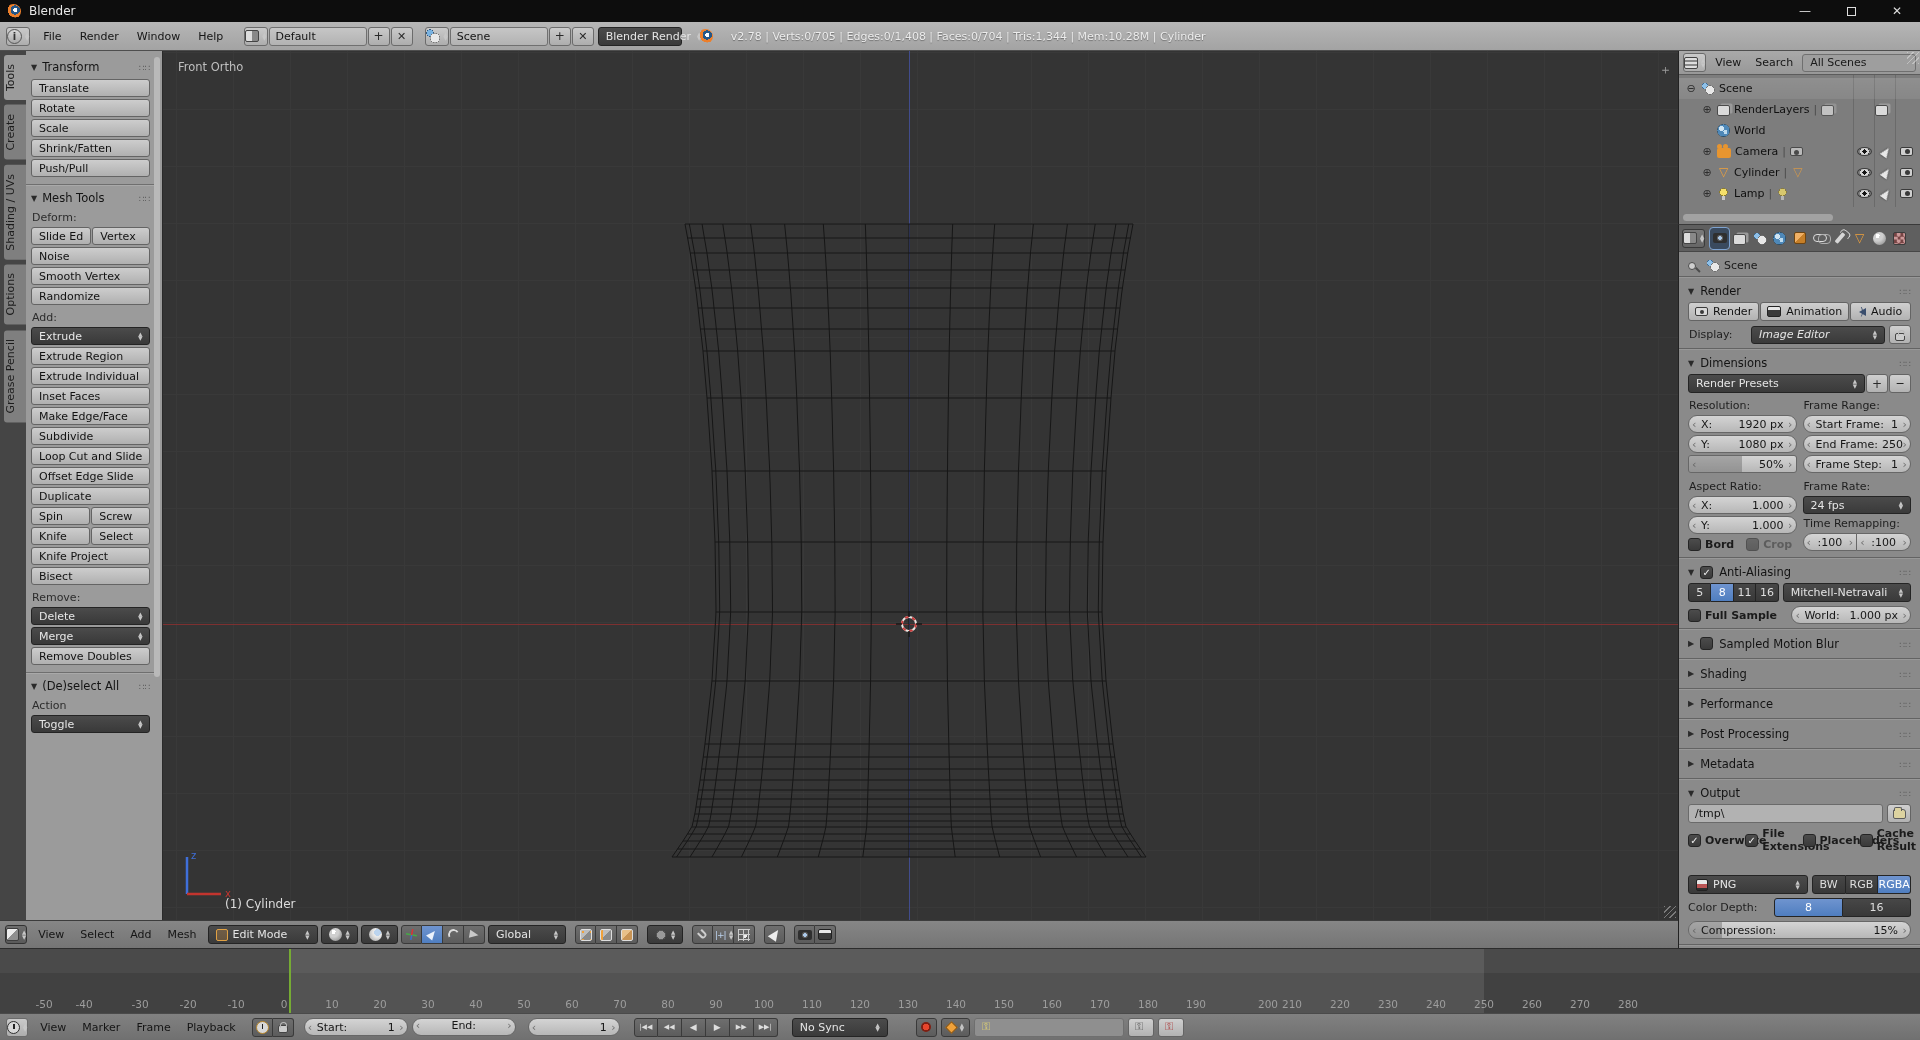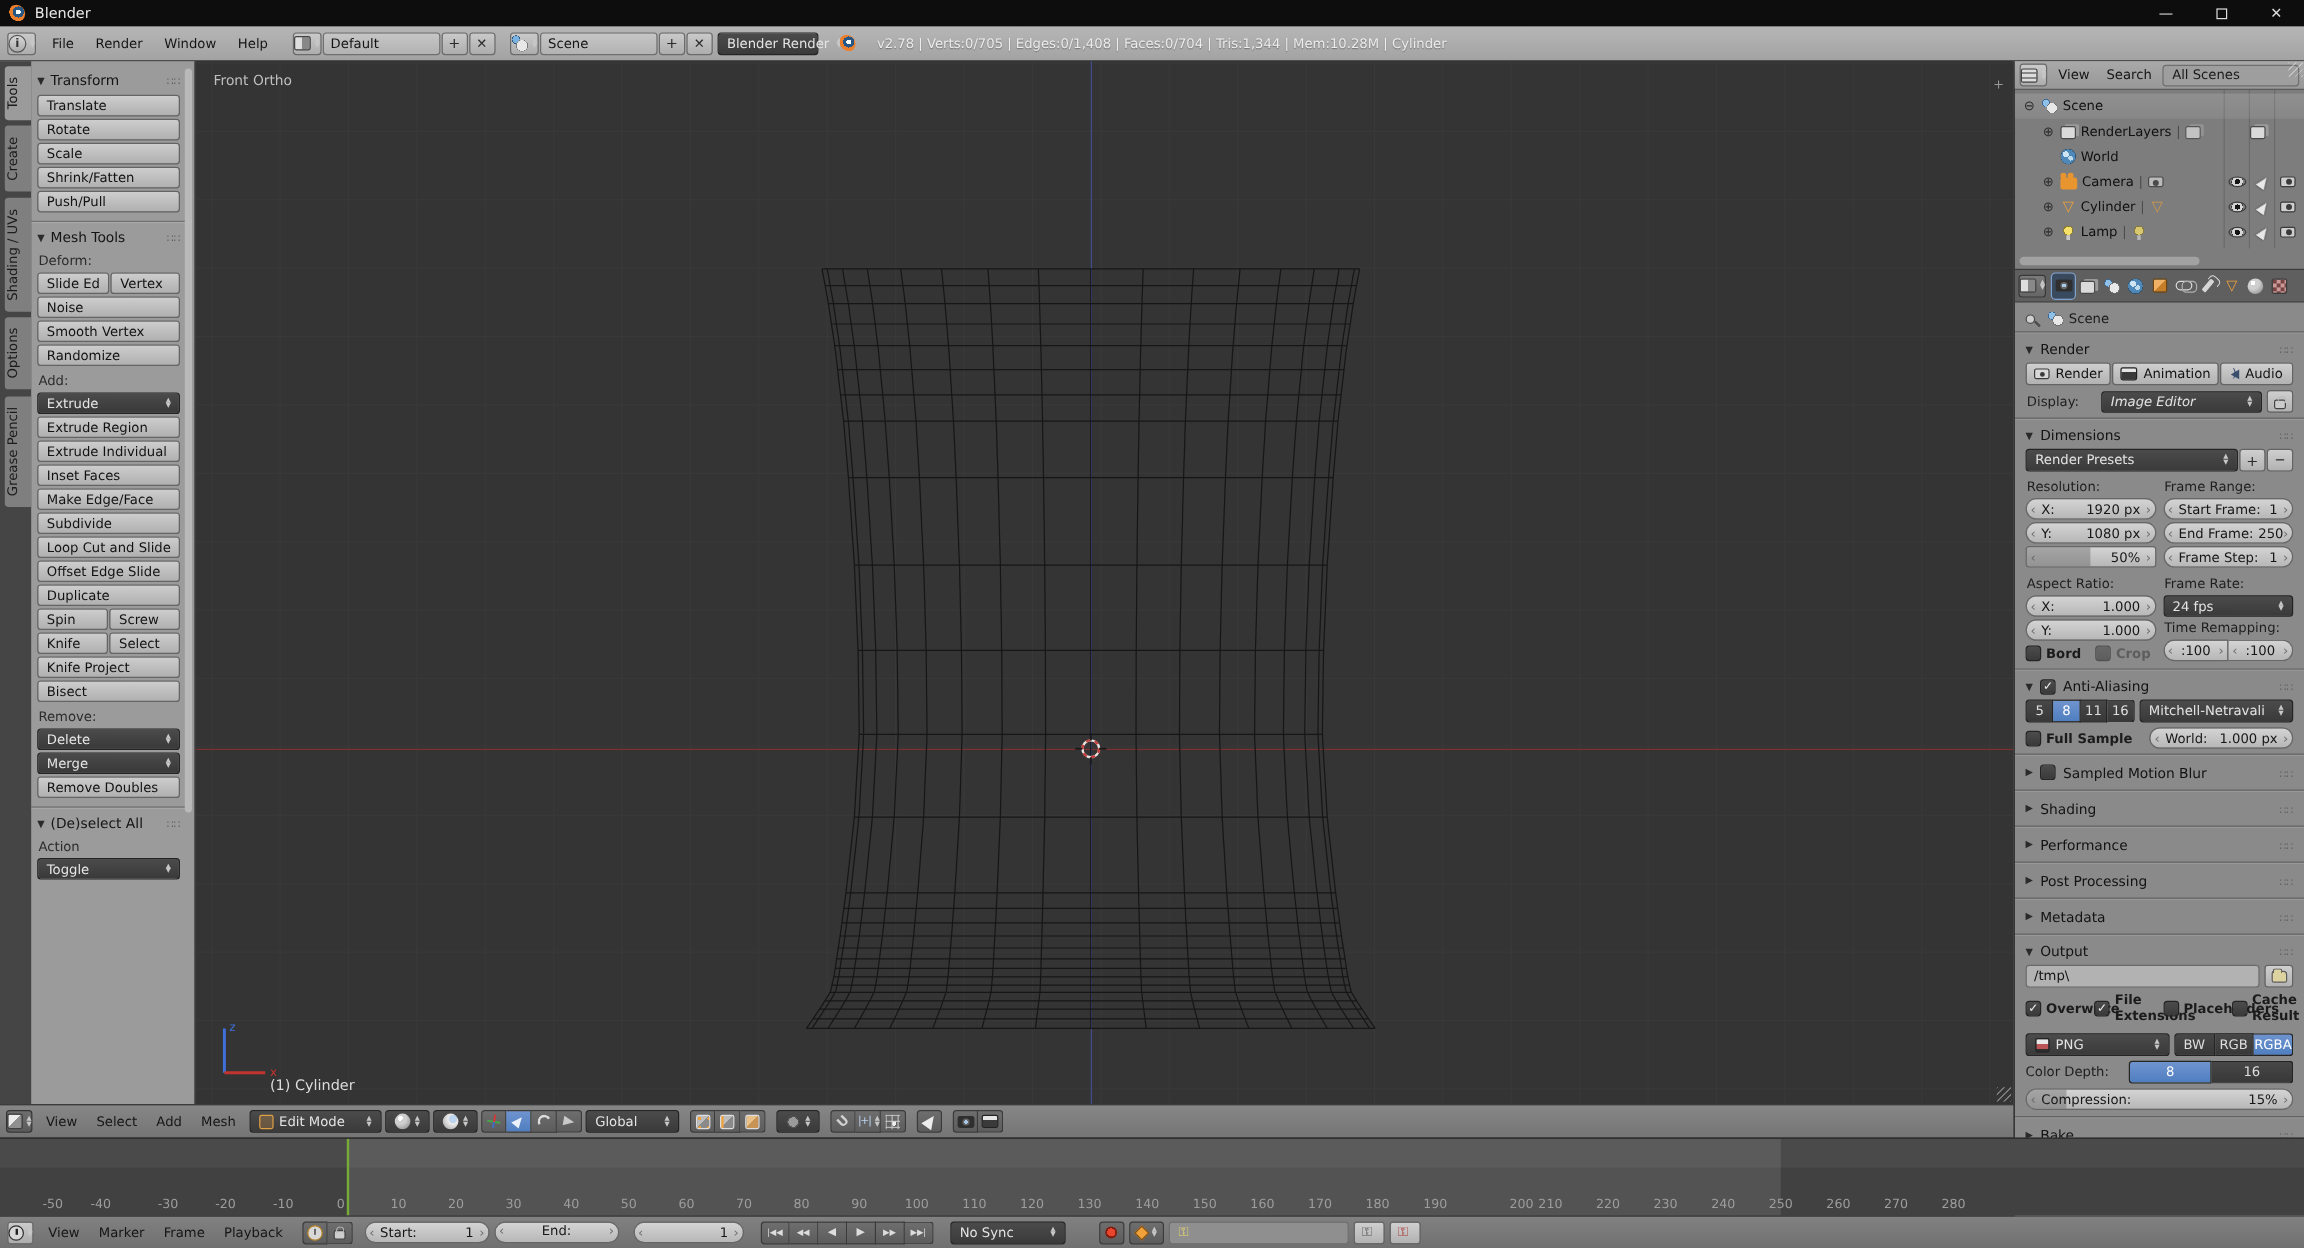--- a/index.html
+++ b/index.html
@@ -857,21 +857,21 @@
           </div>
           <div class="prow" style="width: 48%; margin-bottom: 2px;">
             <span class="cb"></span>
             <span class="cb-label">Placeholders</span>
           </div>
           <div class="prow" style="width: 48%; margin-bottom: 2px;">
             <span class="cb"></span>
             <span class="cb-label">Cache Result</span>
           </div>
         </div>
-      <div class="prow" style="margin-top:6px;">
+      <div class="prow" style="margin-top:20px;">
         <div class="dd" style="flex:1.15; height:19px; gap:5px;">
           <span class="ic i-png"></span>
           <span>PNG</span>
           <span class="stepper">
               <span>▲</span>
               <span>▼</span>
             </span>
         </div>
         <div class="grp" id="channel-group" style="flex:1.1;">
             <div class="grpbtn">BW</div>

